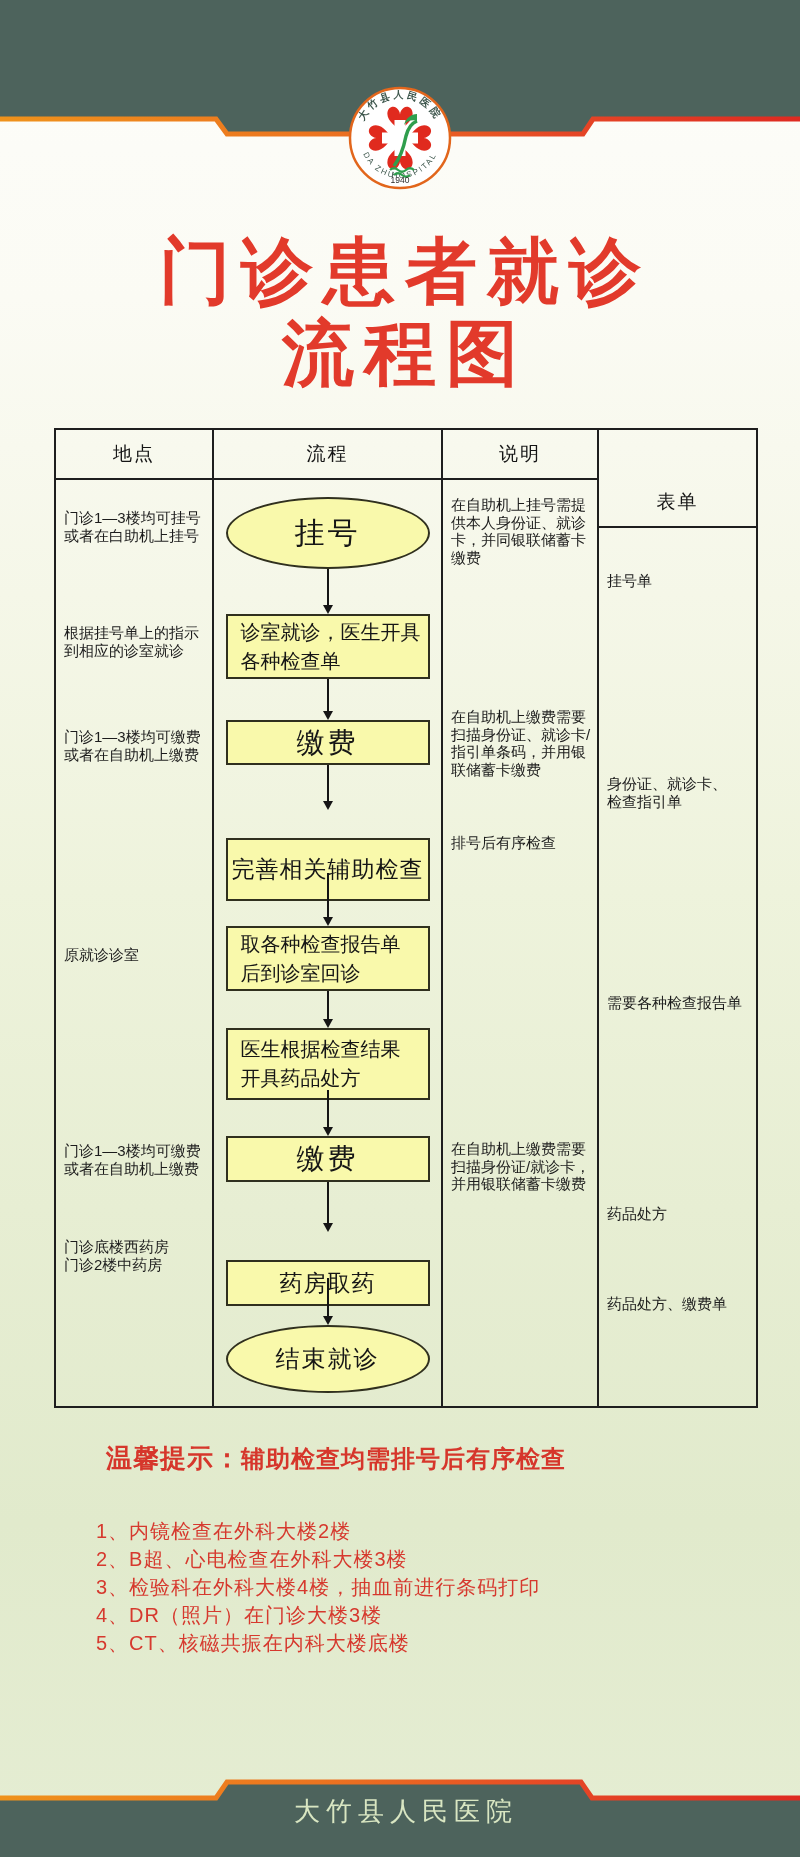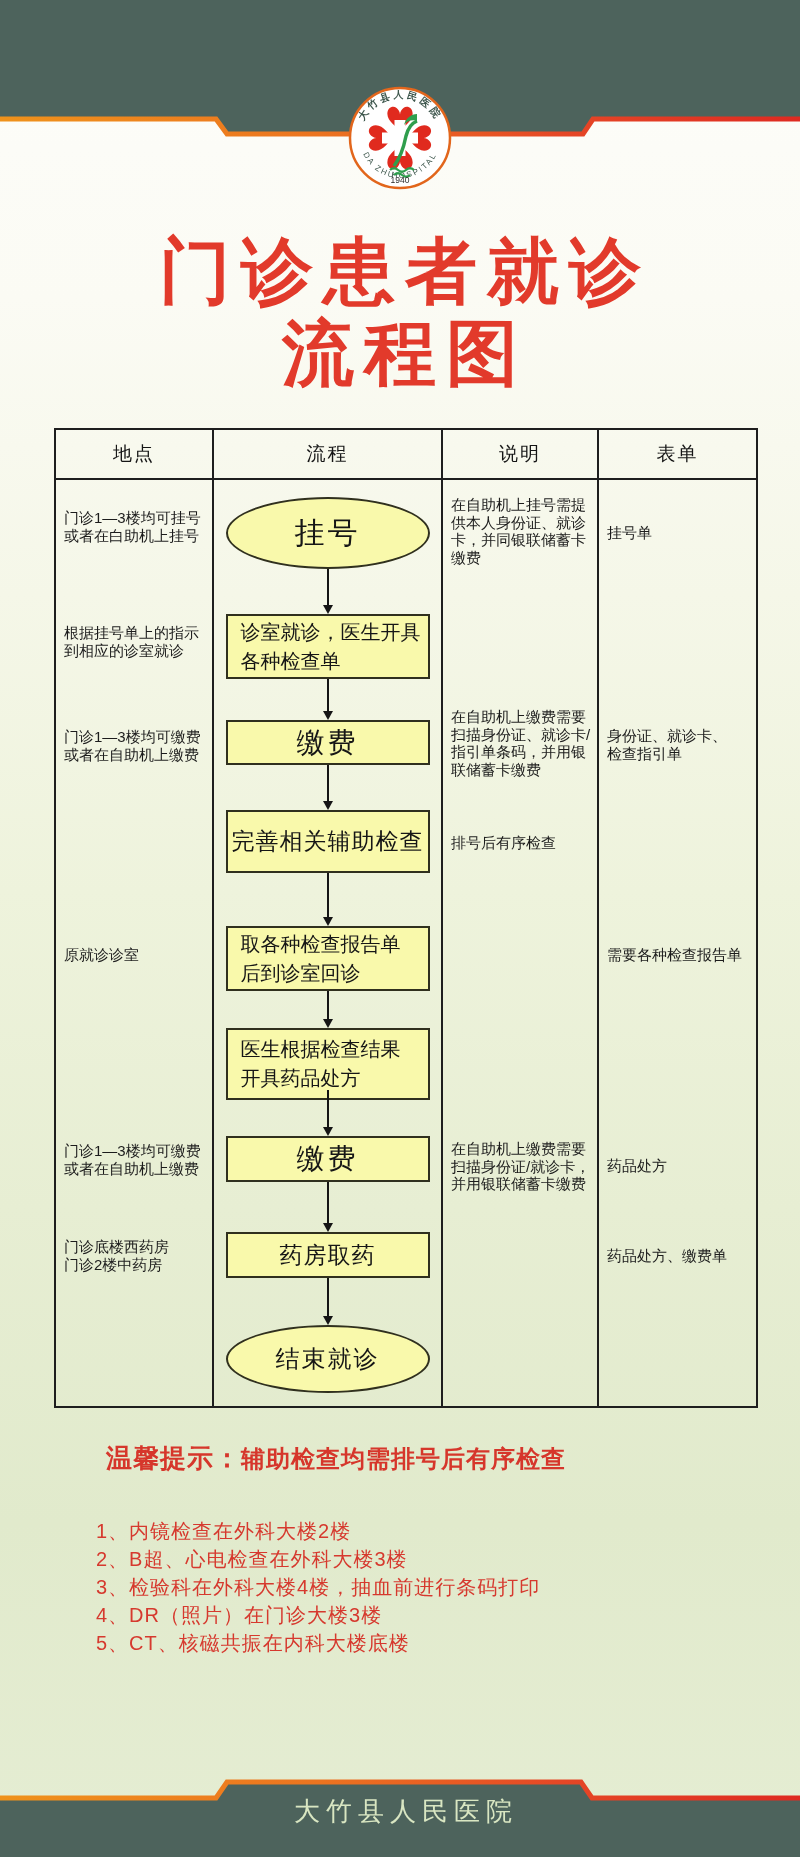--- a/index.html
+++ b/index.html
@@ -17,36 +17,36 @@
     color:#e23a2b;font-weight:bold;}
   .title .t1{font-size:72px;line-height:86px;letter-spacing:10px;padding-left:10px;}
   .title .t2{font-size:72px;line-height:78px;letter-spacing:10px;padding-left:10px;}
   
   .flow-table{position:absolute;left:54px;top:428px;width:704px;height:980px;
     box-sizing:border-box;border:2px solid #1e1e1e;}
   .col{position:absolute;top:0;bottom:0;box-sizing:border-box;}
   .col-1{left:0;width:158px;border-right:2px solid #1e1e1e;}
   .col-2{left:158px;width:229px;border-right:2px solid #1e1e1e;}
   .col-3{left:387px;width:156px;border-right:2px solid #1e1e1e;}
-  .col-4{left:543px;width:157px;}
+  .col-4{left:543px;width:157px;margin-top:48px;}
   .col-header{height:50px;box-sizing:border-box;border-bottom:2px solid #1e1e1e;
     display:flex;align-items:center;justify-content:center;
     font-size:19px;letter-spacing:2px;color:#151515;}
   .col-body{position:absolute;top:50px;left:0;right:0;bottom:0;}
   .cell-label{position:absolute;left:8px;right:3px;font-size:15px;line-height:17.5px;
     color:#1c1c1c;white-space:pre-line;}
   
   .node{position:absolute;left:50%;transform:translateX(-50%);width:204px;
     background:#f9f9ab;border:2px solid #30301e;box-sizing:border-box;
     display:flex;align-items:center;justify-content:center;
     color:#161616;white-space:pre-line;}
   .node.ellipse{border-radius:50%;}
   .node.big{font-size:28px;letter-spacing:3px;}
   .node.start{font-size:30px;letter-spacing:3px;}
-  .node.mid{font-size:23px;letter-spacing:1px;}
+  .node.mid{font-size:23px;letter-spacing:1px;margin-top:28px;}
   .node.end{font-size:24px;letter-spacing:2px;}
   .node.multiline{justify-content:flex-start;text-align:left;
     padding-left:13px;font-size:20px;line-height:29px;}
   .arrow{position:absolute;left:50%;transform:translateX(-50%);width:12px;}
   .arrow::before{content:"";position:absolute;left:5px;top:0;bottom:8px;width:2px;background:#151515;}
   .arrow::after{content:"";position:absolute;left:1px;bottom:0;width:0;height:0;
     border-left:5px solid transparent;border-right:5px solid transparent;border-top:9px solid #151515;}
   
   .tips-heading{position:absolute;top:1441px;left:106px;color:#d6362b;font-weight:bold;
     display:flex;align-items:baseline;}

